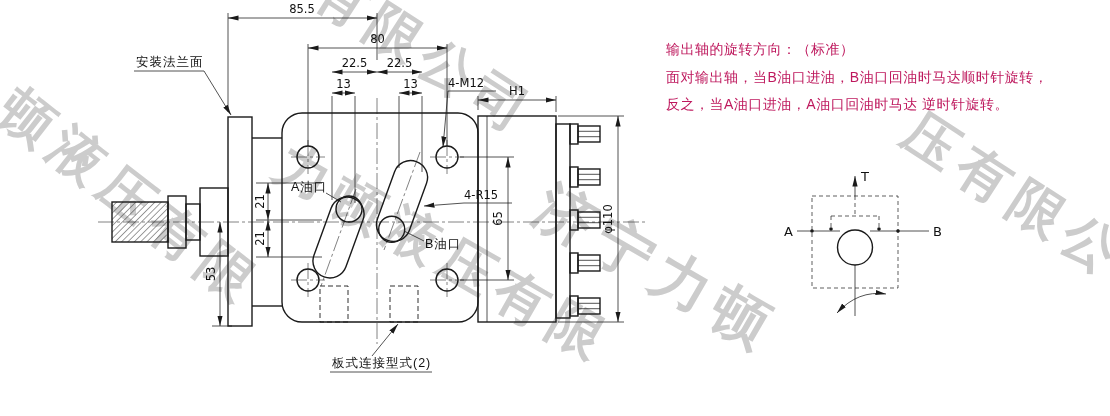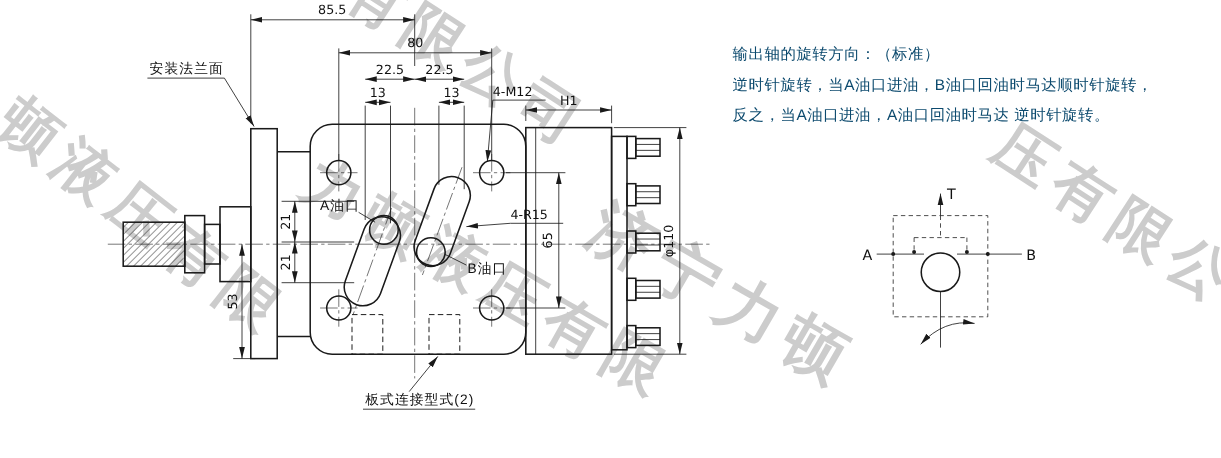--- a/index.html
+++ b/index.html
@@ -16,21 +16,21 @@
   .cl{fill:none;stroke:#1a1a1a;stroke-width:0.55;stroke-dasharray:16 3 3 3;}
   .dash{fill:none;stroke:#1a1a1a;stroke-width:0.9;stroke-dasharray:5 3;}
   .dashthin{fill:none;stroke:#1a1a1a;stroke-width:0.7;stroke-dasharray:4 3;}
   .hatched{fill:url(#hatch);stroke:#1a1a1a;stroke-width:1.4;}
   text.dim{font:11.5px "DejaVu Sans",sans-serif;fill:#111;}
   text.cn{font:12.5px "Liberation Sans",sans-serif;fill:#111;letter-spacing:1px;}
   text.sch{font:13px "DejaVu Sans",sans-serif;fill:#111;}
   .dot{fill:#1a1a1a;stroke:none;}
   
   .notes{position:absolute;left:666px;top:36px;width:442px;z-index:2;
-         font-size:14px;line-height:27.5px;color:#0c4a6e;letter-spacing:0.5px;}
+         font-size:14px;line-height:27.5px;color:#be185d;letter-spacing:0.5px;}
 </style>
 </head>
 <body>
 
 <div class="stage">
 
   <div class="wm">
     <span style="left:28px;top:72px;transform:rotate(38deg);transform-origin:left top;">顿液压有限</span>
     <span style="left:338px;top:-46px;transform:rotate(33deg);transform-origin:left top;">有限公司</span>
     <span style="left:298px;top:128px;transform:rotate(30deg);transform-origin:left top;">力顿液压有限</span>
@@ -224,17 +224,17 @@
       <circle class="dot" cx="898" cy="231" r="1.8"></circle>
       <text class="sch" x="793" y="236" text-anchor="end">A</text>
       <text class="sch" x="933" y="236" text-anchor="start">B</text>
       <line class="thin" x1="855" y1="265" x2="855" y2="316"></line>
       <path class="thin" d="M886,294 Q858,290 837,313" marker-start="url(#arr)" marker-end="url(#arr)"></path>
     </g>
   </svg>
 
   <div class="notes">
     <div>输出轴的旋转方向：（标准）</div>
-    <div>逆时针旋转，当A油口进油，B油口回油时马达顺时针旋转，</div>
+    <div>面对输出轴，当B油口进油，B油口回油时马达顺时针旋转，</div>
     <div>反之，当A油口进油，A油口回油时马达 逆时针旋转。</div>
   </div>
 
 </div>
 
 </body></html>

